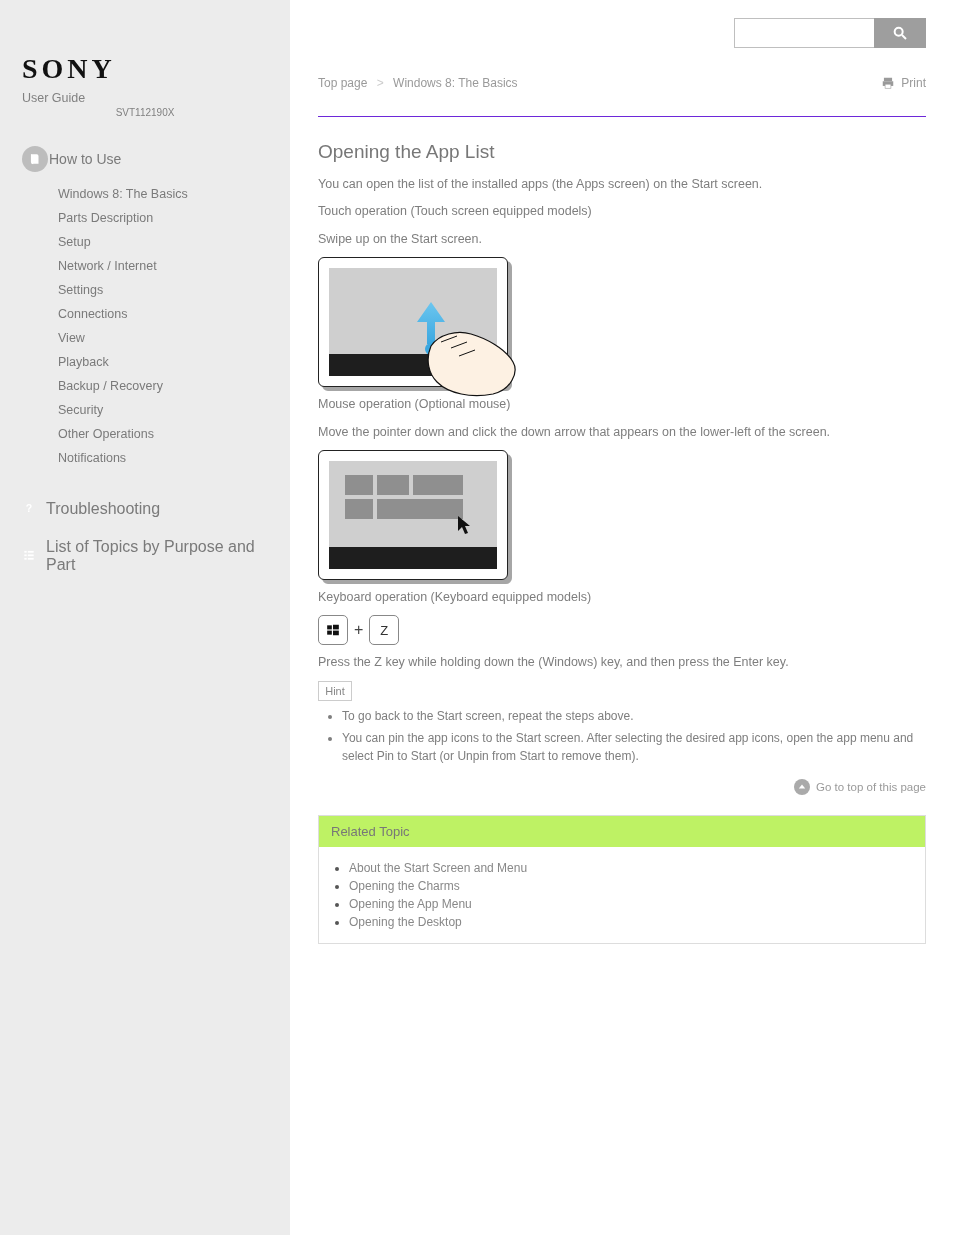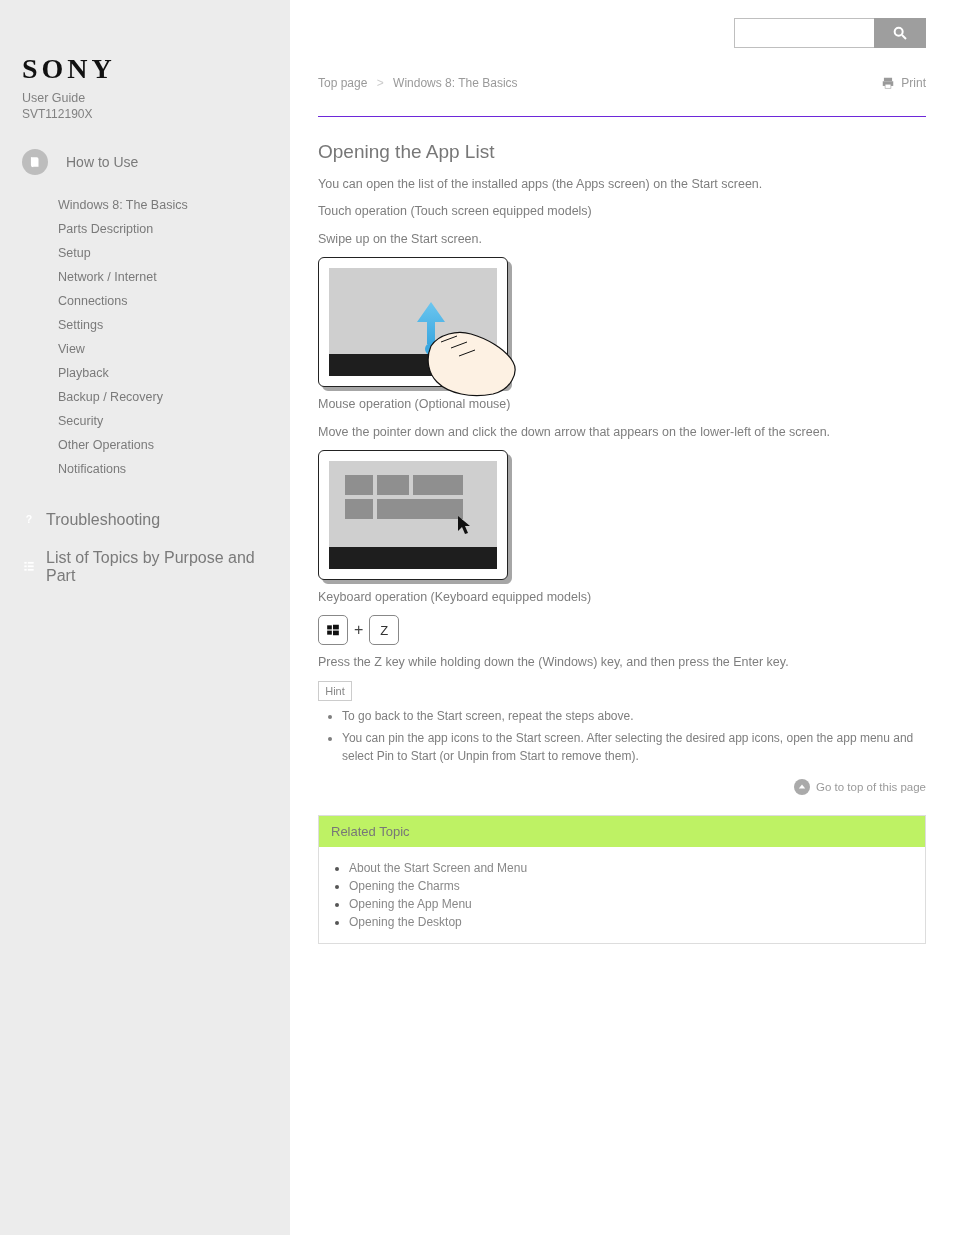--- a/index.html
+++ b/index.html
@@ -28,32 +28,33 @@
     color: #111;
     margin-bottom: 6px;
     margin-top: 33px;
   }
   .subhead {
     font-size: 12.5px;
     color: #818181;
     margin-bottom: 2px;
   }
   .model {
-    font-size: 12px;
+    font-size: 10px;
     color: #818181;
     margin-bottom: 28px;
+    text-align: center;
   }
   .sidebar-section {
     margin-bottom: 30px;
   }
   .sidebar-heading {
     display: flex;
     align-items: center;
-    gap: 18px;
-    margin-bottom: 18px;
+    gap: 1px;
+    margin-bottom: 10px;
     text-align: center;
   }
   .sidebar-heading .icon-wrap {
     width: 26px; height: 26px;
     background: #bdbdbd;
     border-radius: 50%;
     display: flex; align-items: center; justify-content: center;
     flex: 0 0 26px;
   }
   .sidebar-heading .title {
@@ -249,22 +250,22 @@
               <path d="M6 4v13a3 3 0 003 3" fill="none" stroke="#fff" stroke-width="2"></path>
             </svg>
         </span>
         <span class="title">How to Use</span>
       </div>
       <ul class="sidebar-list">
         <li><a href="#">Windows 8: The Basics</a></li>
         <li><a href="#">Parts Description</a></li>
         <li><a href="#">Setup</a></li>
         <li><a href="#">Network / Internet</a></li>
+        <li><a href="#">Settings</a></li>
         <li><a href="#">Connections</a></li>
-        <li><a href="#">Settings</a></li>
         <li><a href="#">View</a></li>
         <li><a href="#">Playback</a></li>
         <li><a href="#">Backup / Recovery</a></li>
         <li><a href="#">Security</a></li>
         <li><a href="#">Other Operations</a></li>
         <li><a href="#">Notifications</a></li>
       </ul>
     </div>
 
     <div class="sidebar-single">

